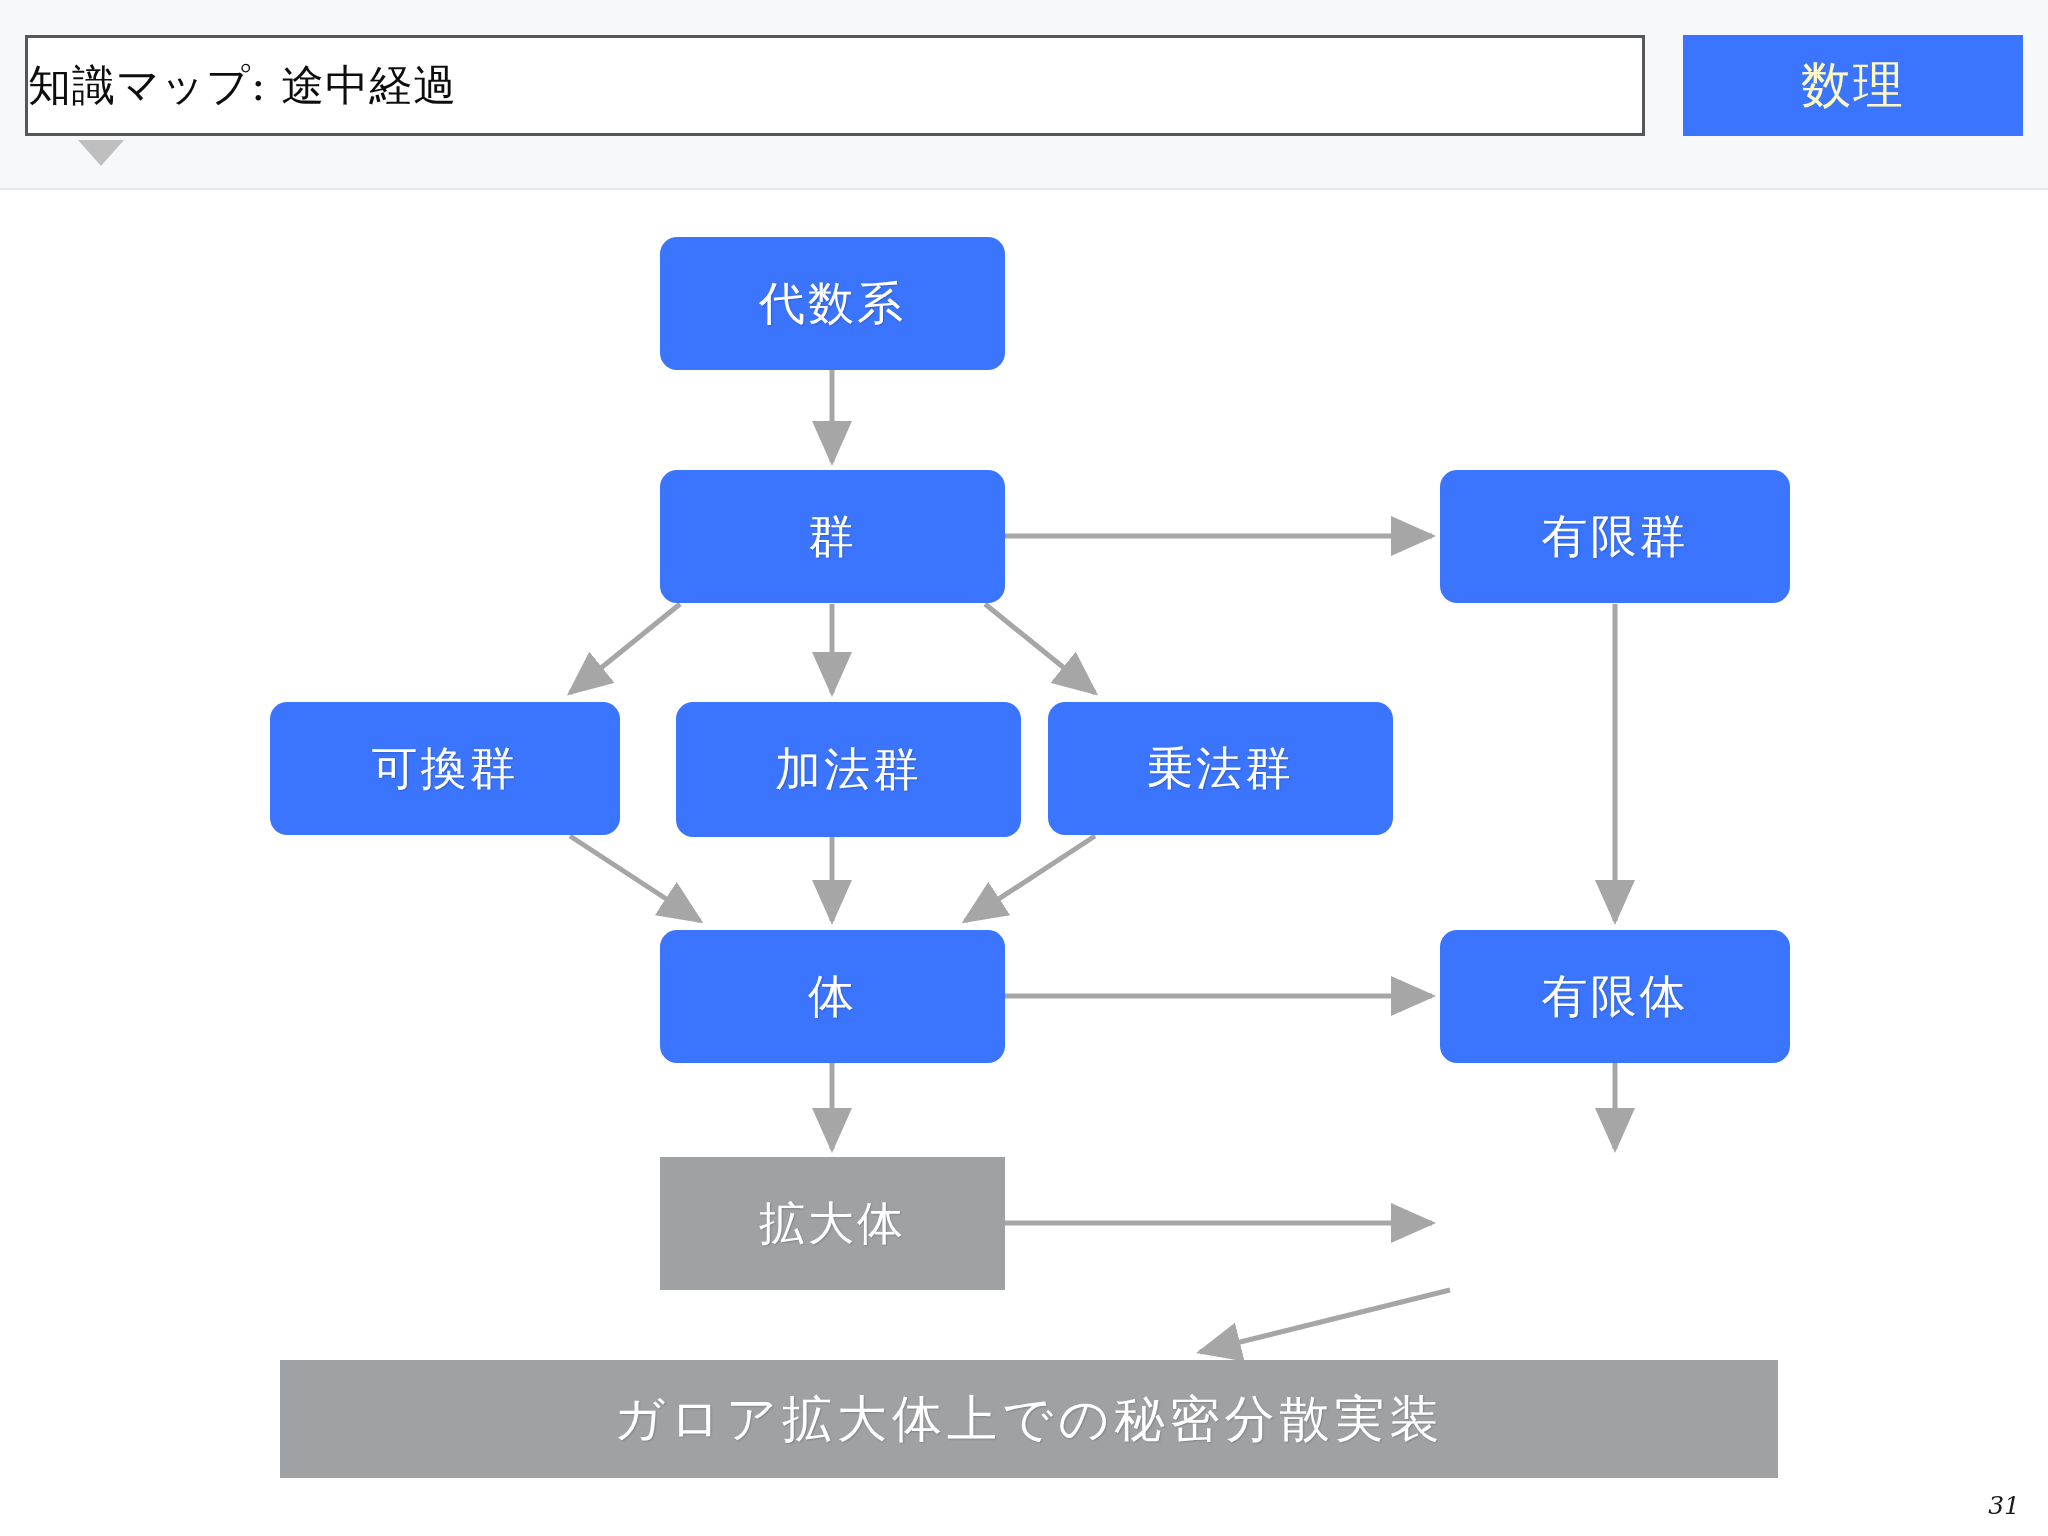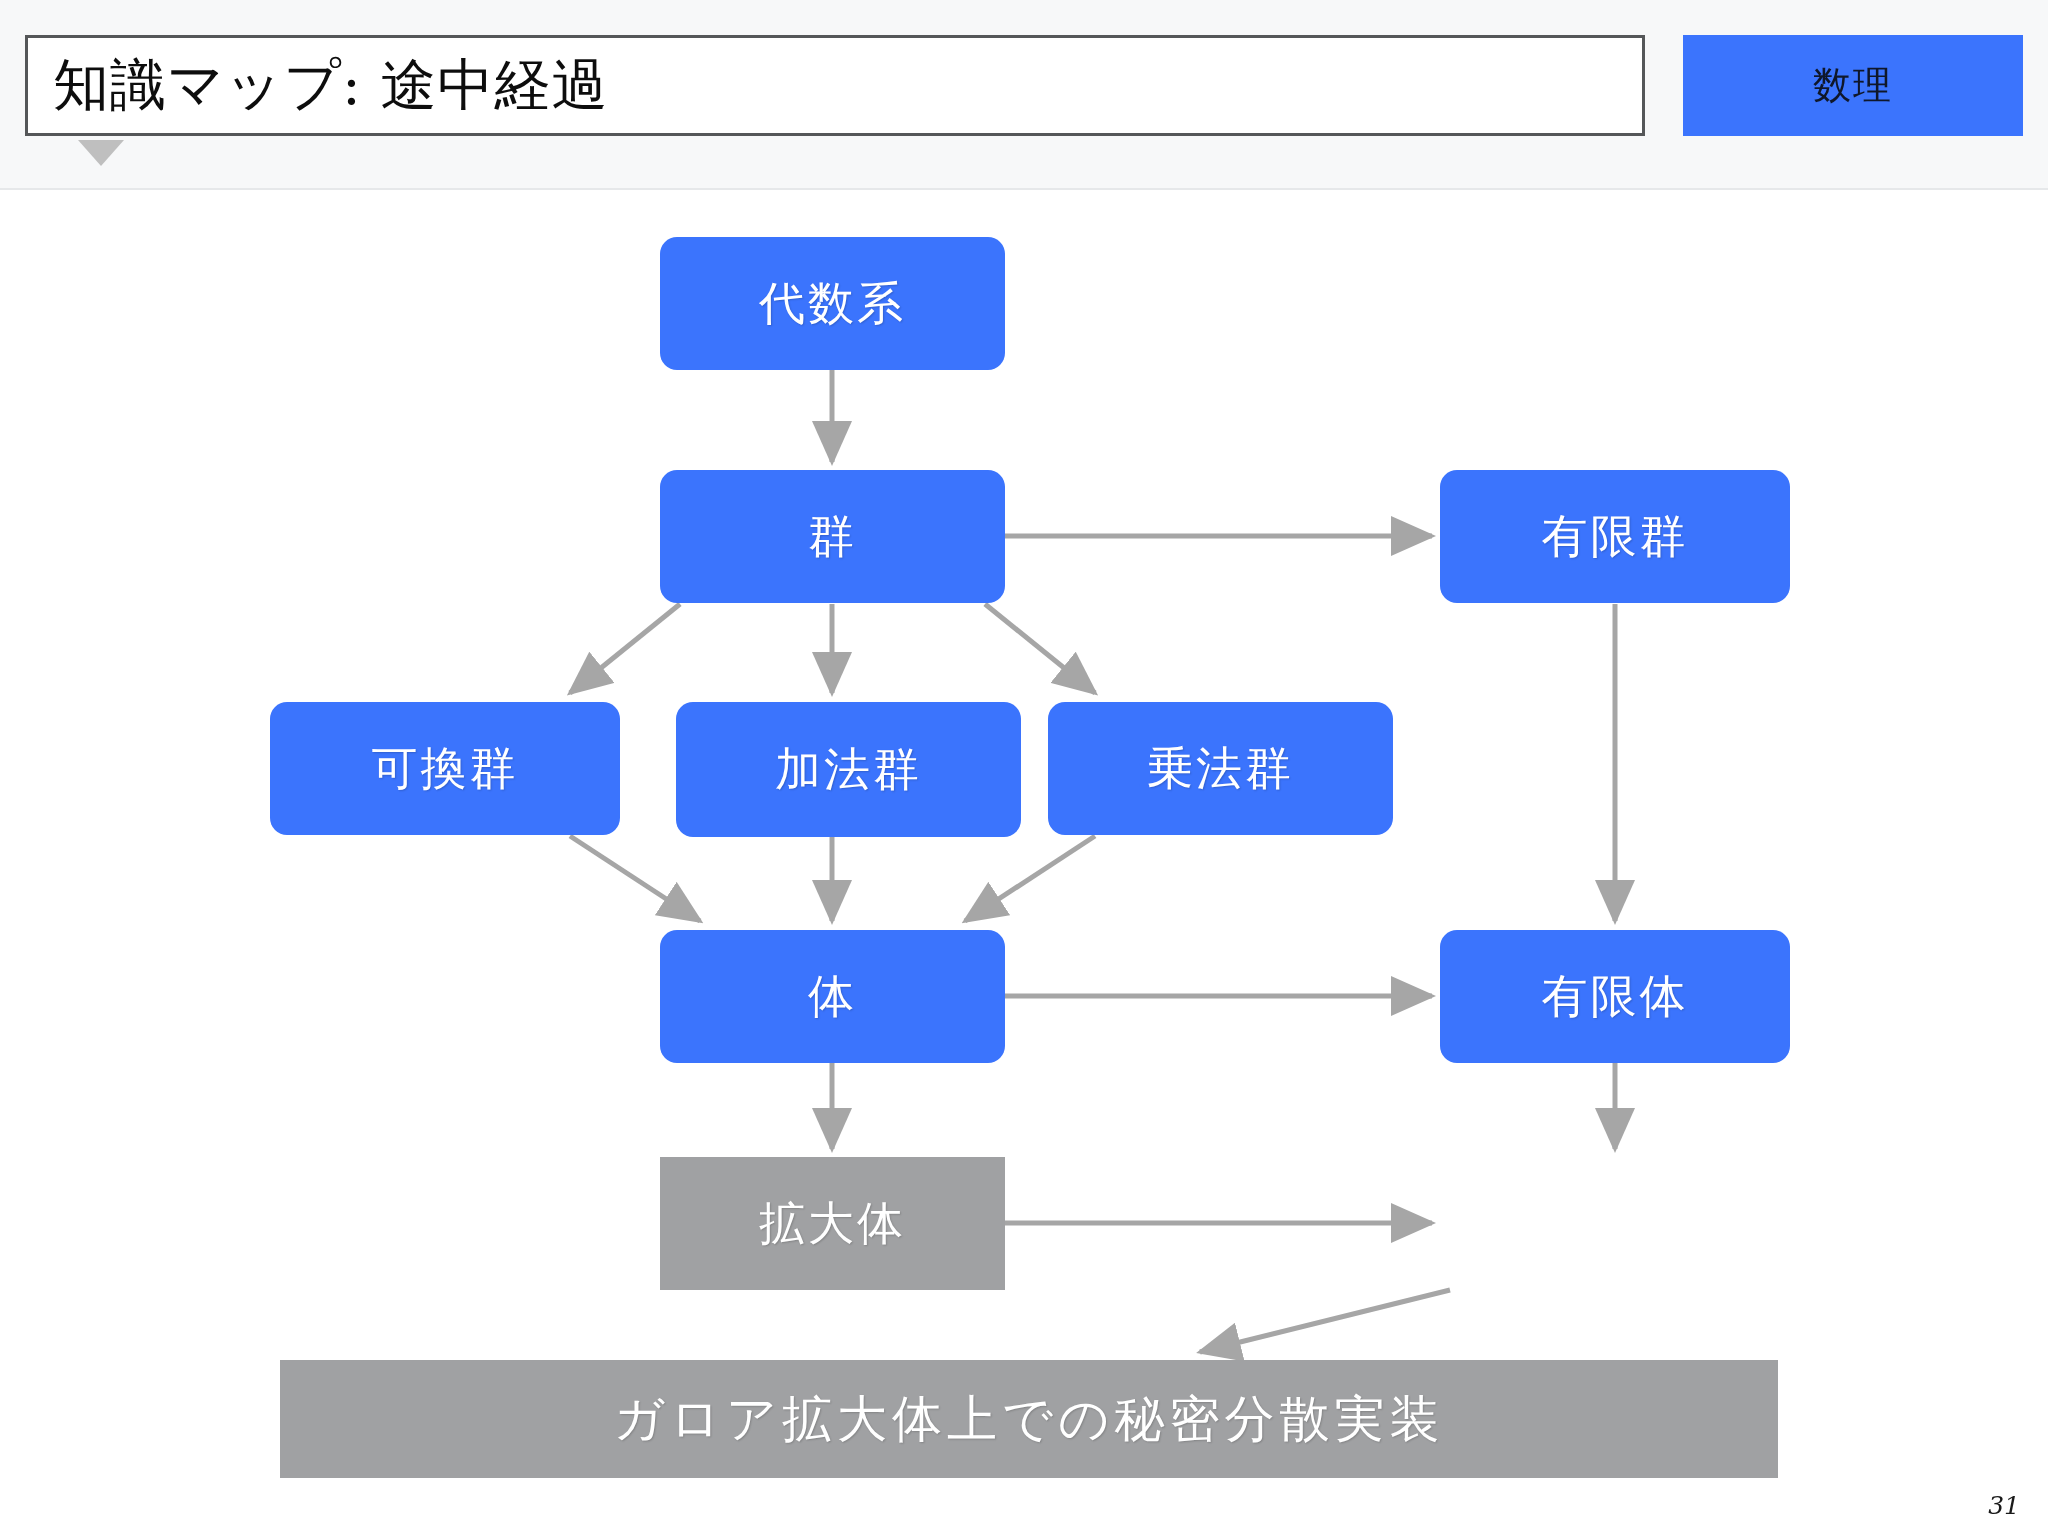--- a/index.html
+++ b/index.html
@@ -31,23 +31,22 @@
     left: 25px; top: 35px;
     width: 1620px; height: 101px;
     background: #ffffff;
     border: 3px solid #555759;
     box-sizing: border-box;
     display: flex;
     align-items: center;
   }
   #title-text {
     font-family: "DejaVu Serif", "Liberation Serif", serif;
-    font-size: 56px;
+    font-size: 43px;
     color: #0d0d0d;
-    padding-left: 25px;
     letter-spacing: 1px;
     white-space: nowrap;
   }
   #title-caret {
     position: absolute;
     left: 78px; top: 140px;
     width: 0; height: 0;
     border-left: 23px solid transparent;
     border-right: 23px solid transparent;
     border-top: 26px solid #bfbfbf;
@@ -55,22 +54,22 @@
   #category-badge {
     position: absolute;
     left: 1683px; top: 35px;
     width: 340px; height: 101px;
     background: #3b74fd;
     display: flex;
     align-items: center;
     justify-content: center;
   }
   #category-badge .badge-label {
-    color: #0f172a;
-    font-size: 38px;
+    color: #fef9c3;
+    font-size: 50px;
     font-family: Liberation Mono, monospace;
     letter-spacing: 2px;
   }
 
   
   #diagram {
     position: absolute;
     left: 0; top: 190px;
     width: 2048px;
     height: 1346px;

